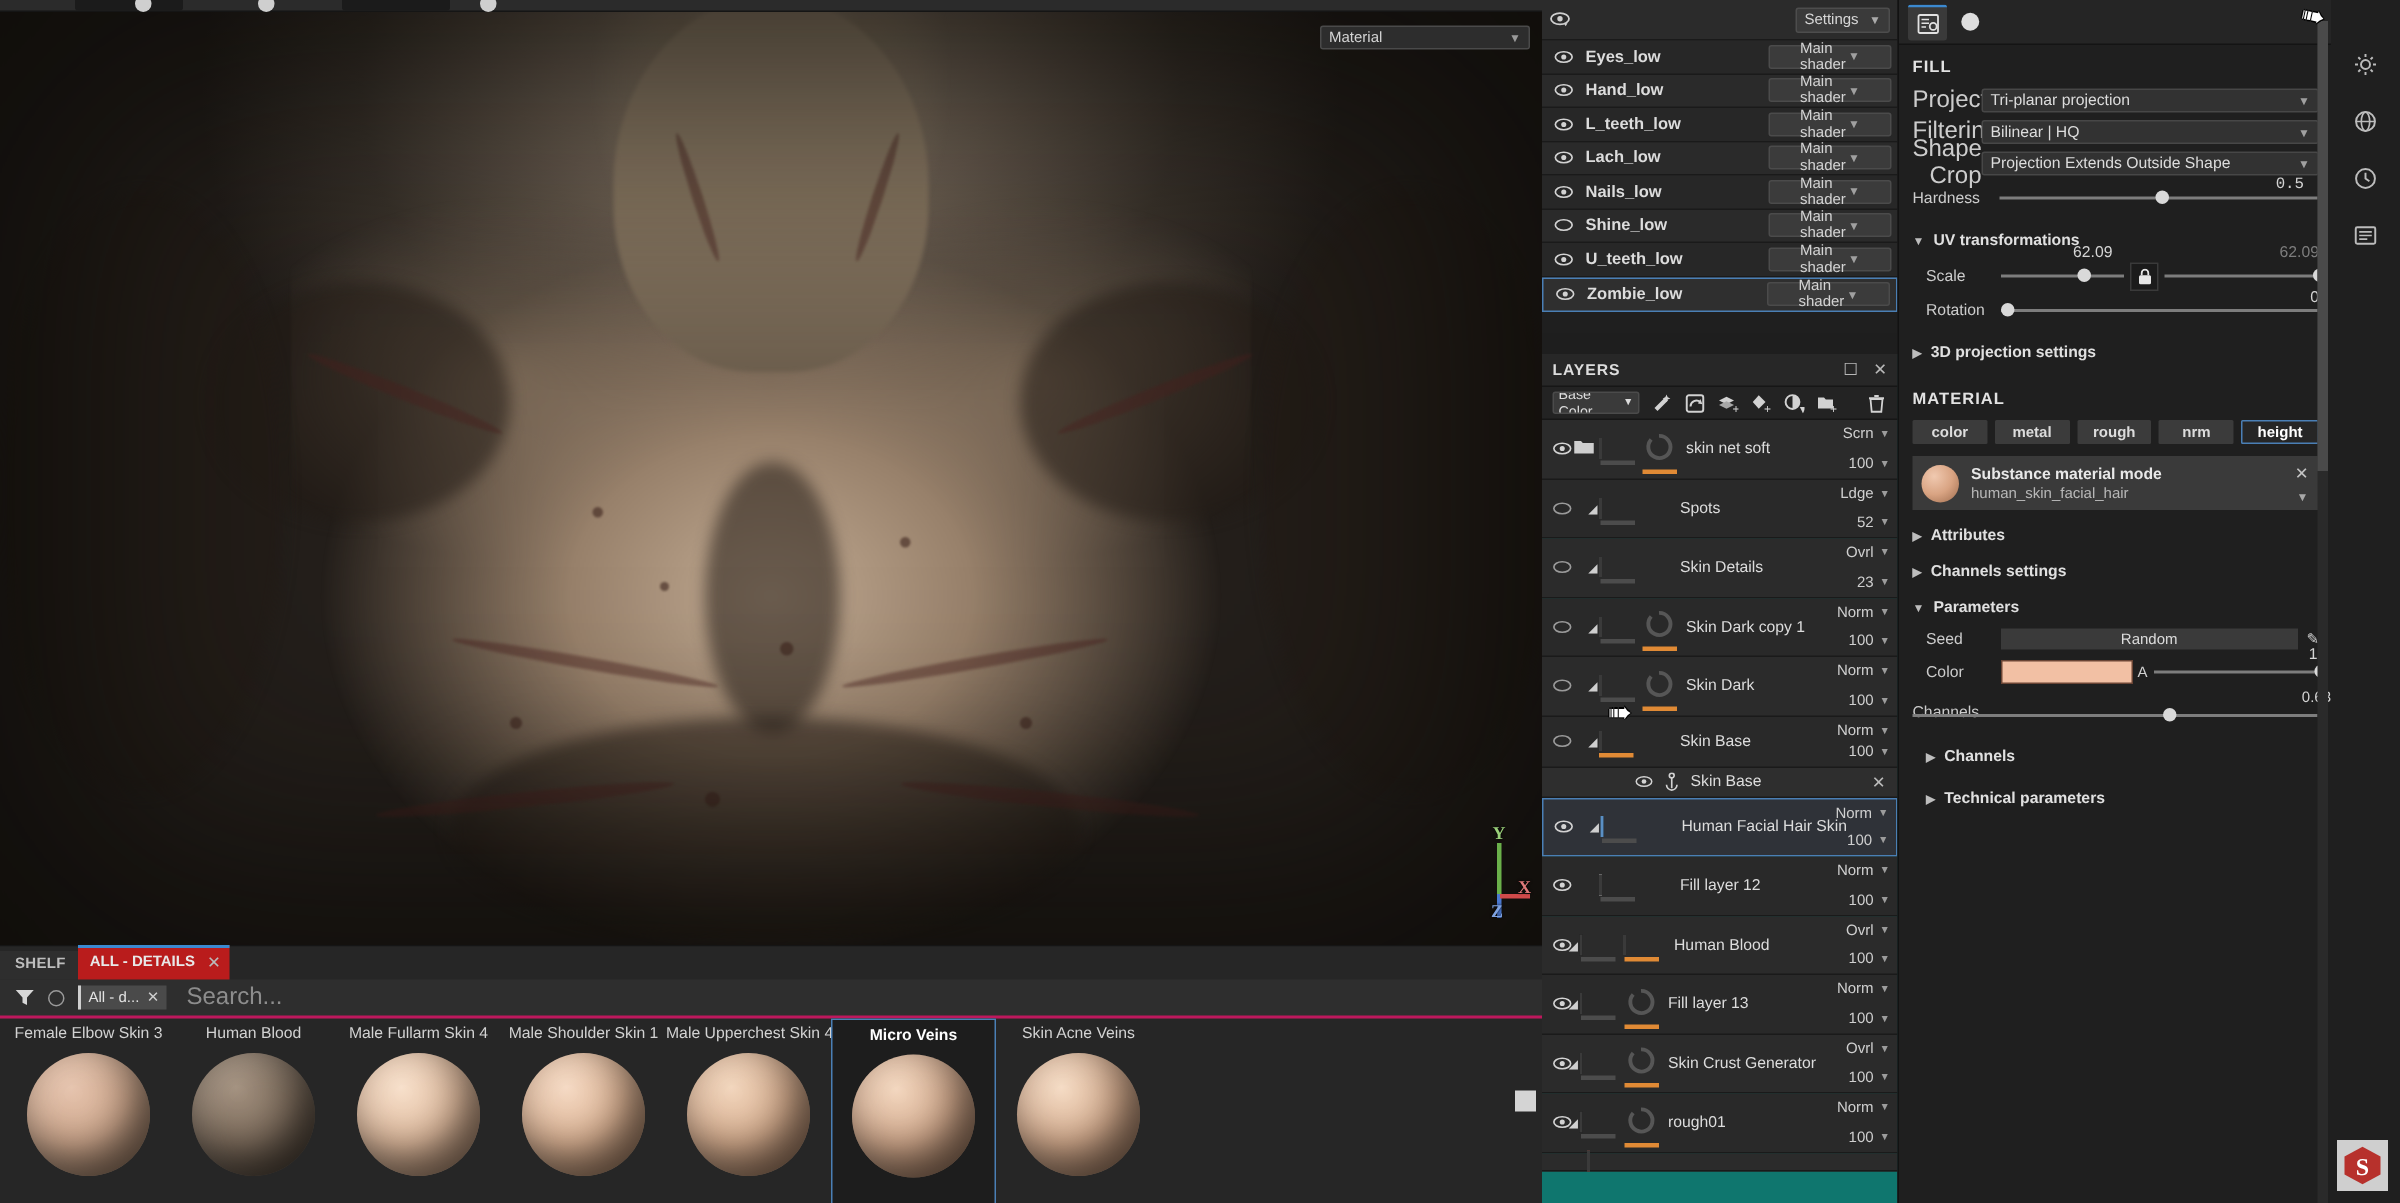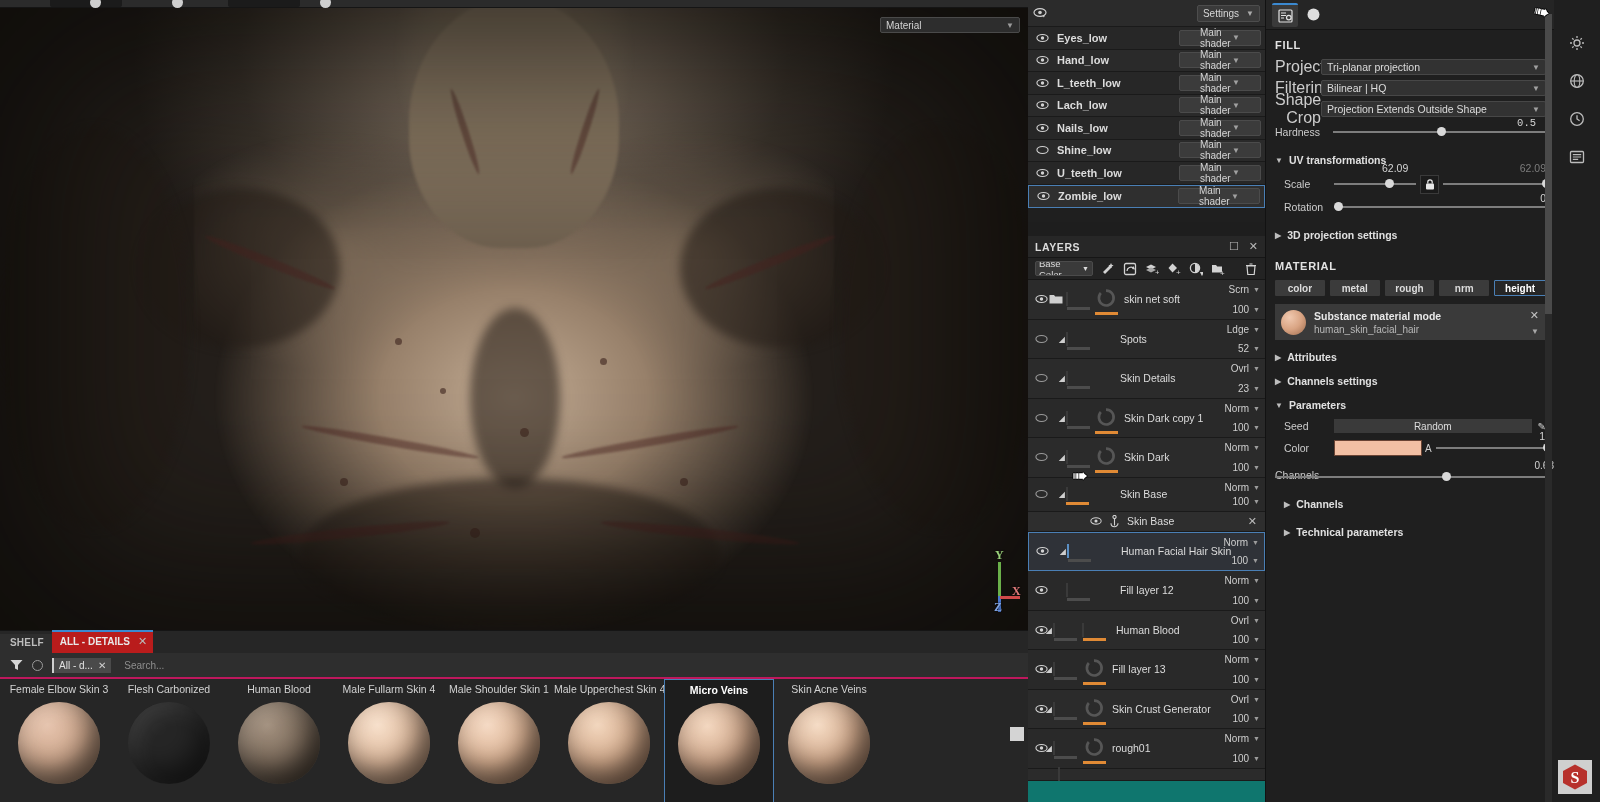--- a/index.html
+++ b/index.html
@@ -90,21 +90,21 @@
     height:26px; display:flex; align-items:center; gap:9px; padding:0 10px;
     background:#2e2e2e; border-bottom:2px solid #be185d;
   }
   .funnel { width:13px; height:12px; }
   .circ-btn { width:11px; height:11px; border:1.4px solid #9a9a9a; border-radius:50%; }
   .filter-chip {
     display:flex; align-items:center; gap:5px; background:#4a4a4a;
     border-left:2px solid #cfcfcf; padding: 2px 5px 2px 5px; font-size:10px; color:#e2e2e2;
   }
   .filter-chip .x { font-size:10px; color:#cfcfcf; }
-  .shelf-search { font-size:10px; color:#8d8d8d; padding-left:4px; }
+  .shelf-search { font-size:16px; color:#8d8d8d; padding-left:4px; }
 
   .shelf-grid { position:relative; height:124px; padding-left: 4px; display:flex; }
   .shelf-item { width:110px; position:relative; padding-top:3px; }
   .shelf-item .label {
     text-align:center; font-size:10.5px; color:#d2d2d2; height:14px; line-height:14px;
     white-space:nowrap; overflow:visible;
   }
   .shelf-item.sel { background:#1d1d1d; border:1px solid #4a7fb5; }
   .shelf-item.sel .label { color:#ffffff; font-weight:bold; }
   .shelf-sphere {
@@ -328,24 +328,20 @@
         <span>All - d...</span>
         <span class="x">✕</span>
       </div>
       <div class="shelf-search">Search...</div>
     </div>
 
     <div class="shelf-grid">
       <div class="shelf-item">
         <div class="label">Female Elbow Skin 3</div>
         <div class="shelf-sphere" style="background: radial-gradient(circle at 36% 28%, #e6c4ae 0%, #cfa88d 48%, #8a6e57 100%);"></div>
-      </div>
-      <div class="shelf-item">
-        <div class="label">Flesh Carbonized</div>
-        <div class="shelf-sphere" style="background: radial-gradient(circle at 36% 28%, #d8b8a0 0%, #b99madd 1%, #b2907a 48%, #6f5847 100%);"></div>
       </div>
       <div class="shelf-item">
         <div class="label">Human Blood</div>
         <div class="shelf-sphere" style="background: radial-gradient(circle at 36% 28%, #a3917f 0%, #7d6c5c 48%, #40362c 100%);"></div>
       </div>
       <div class="shelf-item">
         <div class="label">Male Fullarm Skin 4</div>
         <div class="shelf-sphere" style="background: radial-gradient(circle at 36% 28%, #f7e0cb 0%, #e0bb9e 48%, #9d7a60 100%);"></div>
       </div>
       <div class="shelf-item">

